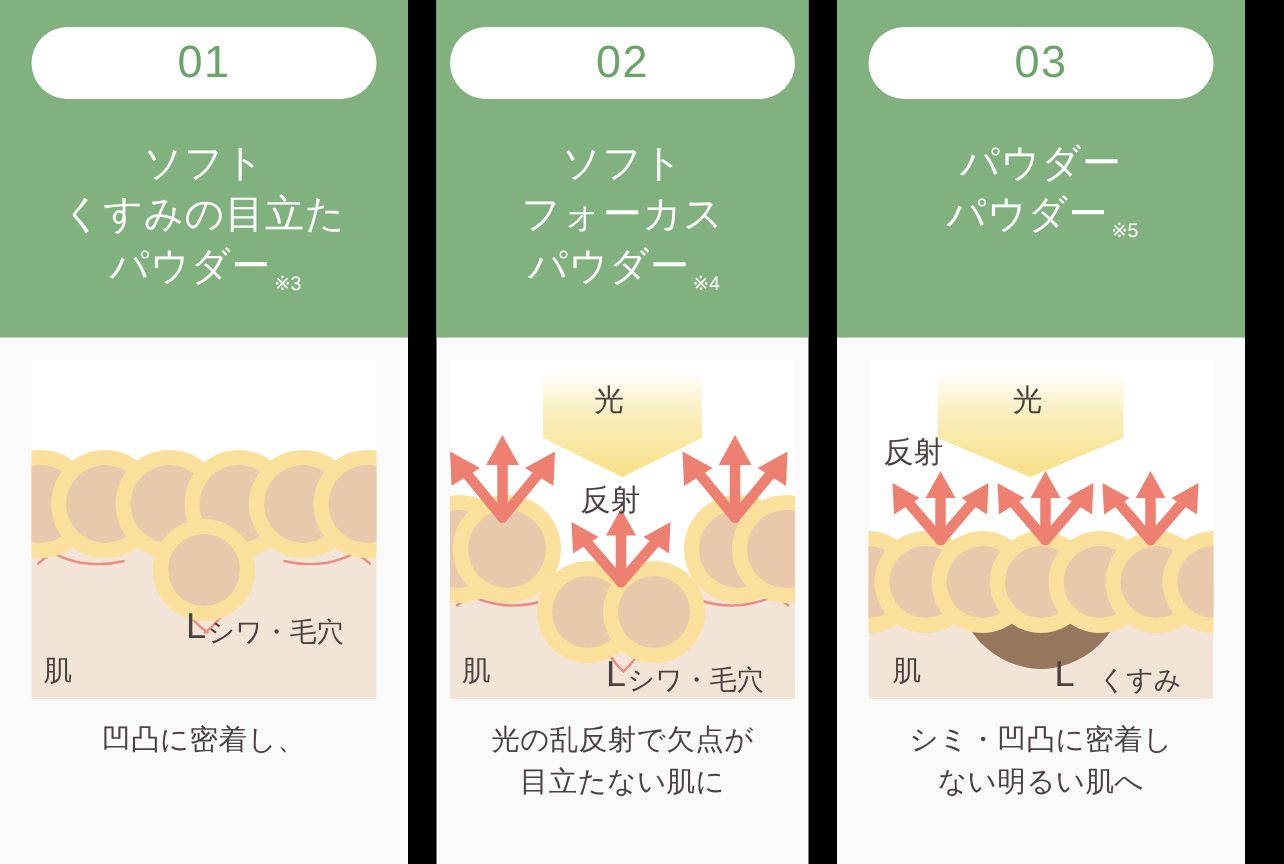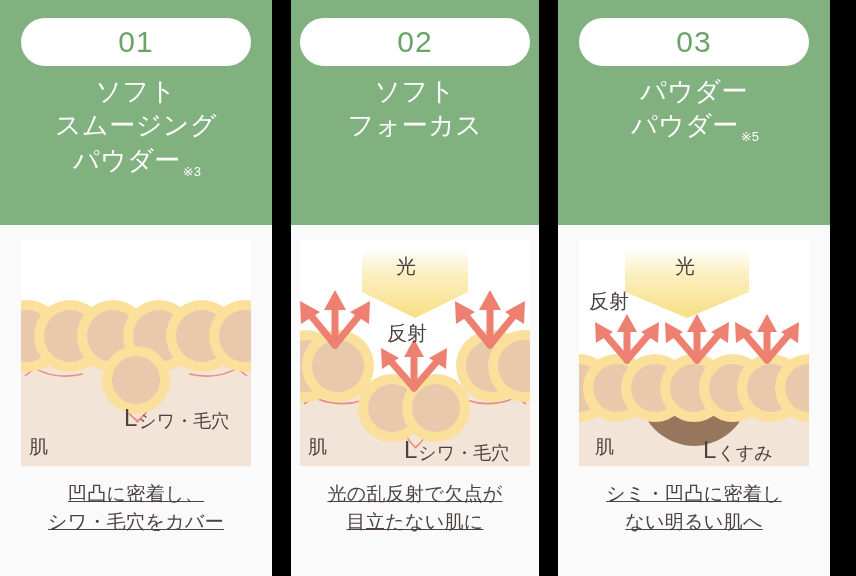--- a/index.html
+++ b/index.html
@@ -45,21 +45,21 @@
     flex:none;
   }
   .badge-num{
     color:#6BA368;
     font-size:30px;
     letter-spacing:1px;
     font-weight:400;
     line-height:1;
   }
   .head-title{
-    margin-top:8px;
+    margin-top:25px;
     color:#fff;
     font-size:26px;
     line-height:1.32;
     text-align:center;
     font-weight:500;
     letter-spacing:.5px;
     position:relative;
     width:100%;
     box-sizing:border-box;
     padding:0 6px;
@@ -94,37 +94,36 @@
   .illo svg{display:block;width:230px;height:226px;}
 
   
   .caption{
     color:#4A4140;
     font-size:19px;
     line-height:1.45;
     text-align:center;
     margin-top:14px;
     letter-spacing:.3px;
-    text-decoration:underline;
   }
   .caption .ln{display:block;}
 </style>
 </head>
 <body>
 
 <div class="board">
 
   <div class="card c1">
     <div class="head">
       <div class="badge">
         <span class="badge-num">01</span>
       </div>
       <div class="head-title">
         <span class="ln">ソフト</span>
-        <span class="ln">スムージング</span>
+        <span class="ln">くすみの目立た</span>
         <span class="ln last"><span>パウダー</span><span class="note">※3</span></span>
       </div>
     </div>
 
     <div class="illo-wrap">
       <div class="illo">
         <svg viewBox="0 0 230 226" xmlns="http://www.w3.org/2000/svg" aria-hidden="true">
           <defs>
             <clipPath id="clip1">
                 <rect x="0" y="0" width="230" height="226"></rect>
@@ -169,35 +168,35 @@
 
         <div style="position:absolute;left:8px;bottom:6px;font-size:19px;color:#4A4140;">肌</div>
         <div style="position:absolute;left:103px;bottom:36px;display:flex;align-items:flex-end;">
           <span style="font-size:24px;color:#4A4140;line-height:1;">L</span>
           <span style="font-size:18px;color:#4A4140;line-height:1;margin-left:1px;">シワ・毛穴</span>
         </div>
       </div>
 
       <div class="caption">
         <span class="ln">凹凸に密着し、</span>
-        <span class="ln">シワ・毛穴をカバー</span>
       </div>
     </div>
   </div>
 
   <div class="gap"></div>
 
   <div class="card c2">
     <div class="head">
       <div class="badge">
         <span class="badge-num">02</span>
       </div>
       <div class="head-title">
         <span class="ln">ソフト</span>
         <span class="ln">フォーカス</span>
+        <span class="ln last"><span>パウダー</span><span class="note">※4</span></span>
       </div>
     </div>
 
     <div class="illo-wrap">
       <div class="illo">
         <svg viewBox="0 0 230 226" xmlns="http://www.w3.org/2000/svg" aria-hidden="true">
           <defs>
             <clipPath id="clip2">
                 <rect x="0" y="0" width="230" height="226"></rect>
               </clipPath>
@@ -357,21 +356,21 @@
               <path d="M156,82 L157,103 L174,92 Z"></path>
               <path d="M220,82 L219,103 L202,92 Z"></path>
             </g>
           </g>
         </svg>
         <div style="position:absolute;left:96px;top:13px;font-size:20px;color:#4A4140;">光</div>
         <div style="position:absolute;left:10px;top:48px;font-size:20px;color:#4A4140;">反射</div>
         <div style="position:absolute;left:16px;bottom:6px;font-size:19px;color:#4A4140;">肌</div>
         <div style="position:absolute;left:124px;bottom:4px;display:flex;align-items:flex-end;">
           <span style="font-size:24px;color:#4A4140;line-height:1;">L</span>
-          <span style="font-size:18px;color:#4A4140;line-height:1;margin-left:1px;">くすみ</span>
+          <span style="font-size:18px;color:#4A4140;line-height:1;margin-left:16px;">くすみ</span>
         </div>
       </div>
 
       <div class="caption">
         <span class="ln">シミ・凹凸に密着し</span>
         <span class="ln">ない明るい肌へ</span>
       </div>
     </div>
   </div>
 

